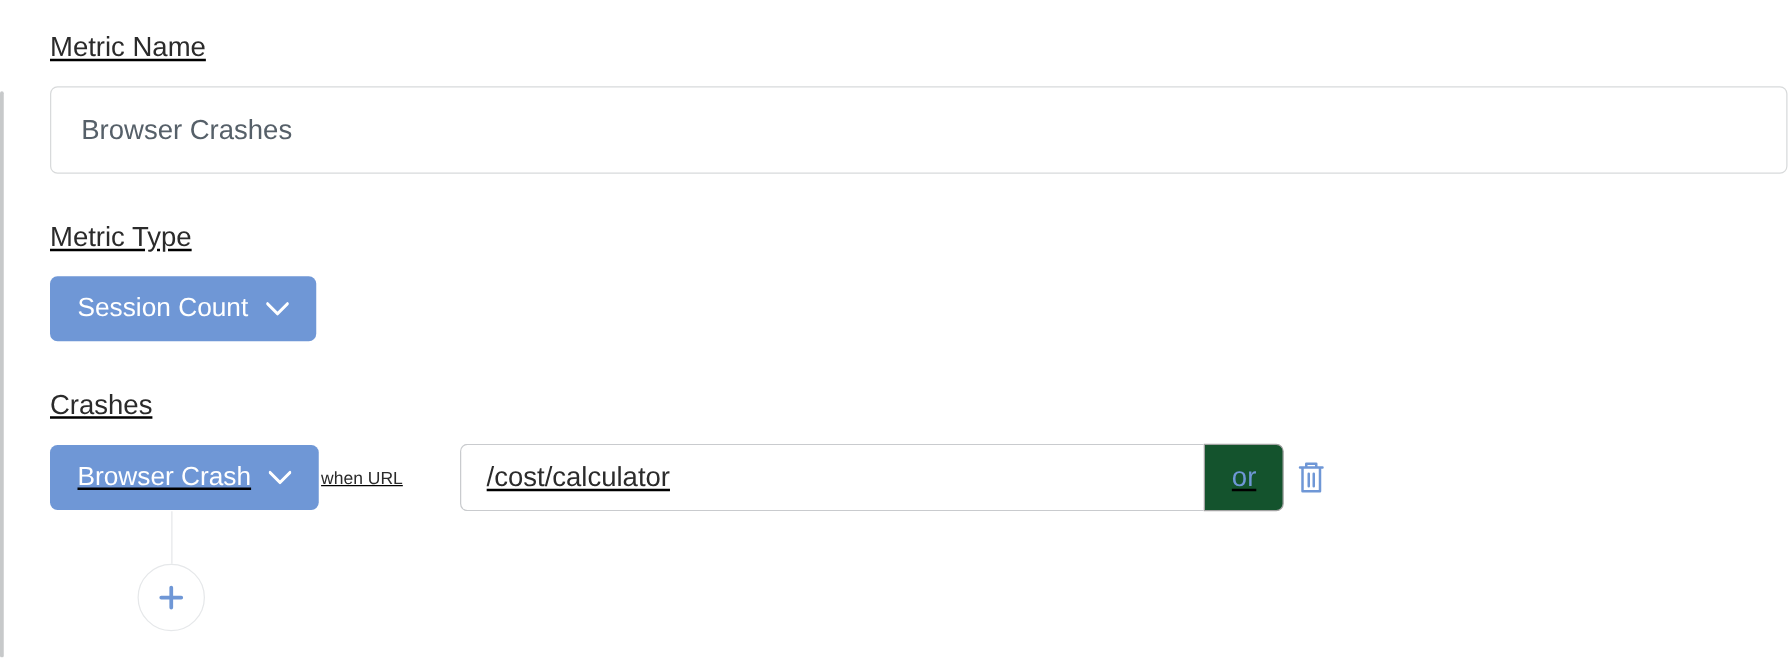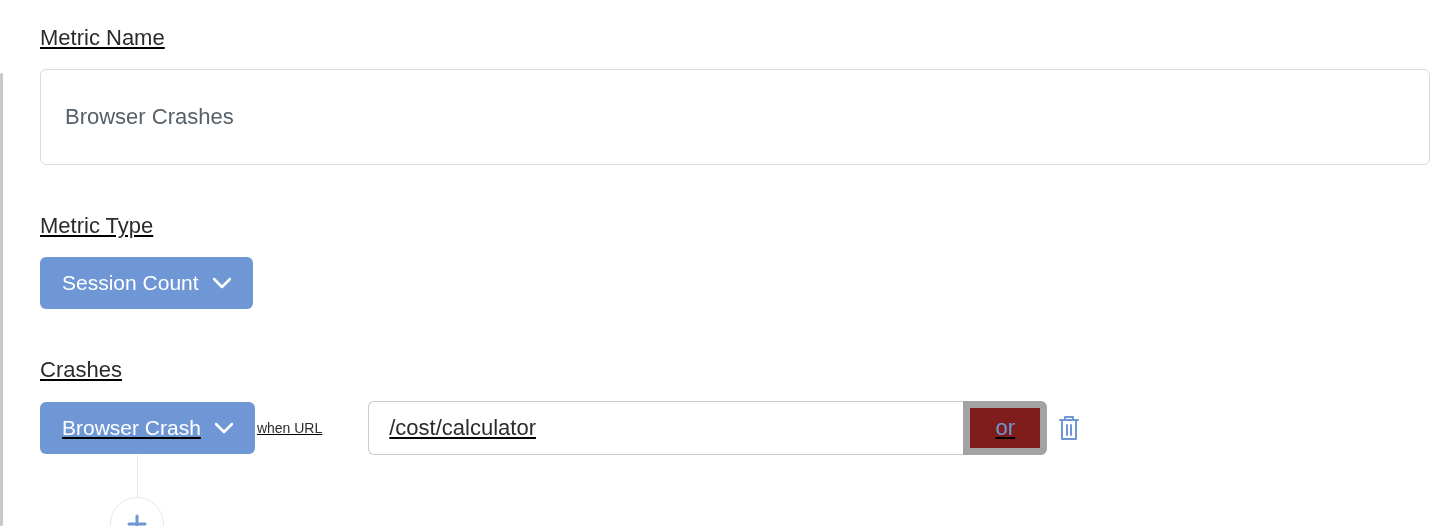--- a/index.html
+++ b/index.html
@@ -30,31 +30,31 @@
     }
     .field-label {
       font-size: 22px;
       font-weight: 400;
       color: #2b2b2b;
       margin-bottom: 18px;
     }
     .text-input {
       width: 100%;
       max-width: 1390px;
-      height: 96px;
+      height: 70px;
       border: 1px solid #d8dadb;
       border-radius: 6px;
       padding: 0 24px;
       font-size: 22px;
       color: #566069;
       outline: none;
       background: #fff;
     }
     .section-gap {
-      margin-top: 48px;
+      margin-top: 38px;
     }
     .dropdown-btn {
       display: inline-flex;
       align-items: center;
       gap: 14px;
       background: #6f97d6;
       color: #ffffff;
       border: none;
       border-radius: 6px;
       padding: 16px 22px;
@@ -83,24 +83,24 @@
       border: 1px solid #c9cbce;
       border-right: none;
       border-radius: 6px 0 0 6px;
       padding: 0 20px;
       font-size: 22px;
       color: #2b2b2b;
       outline: none;
     }
     .or-btn {
       height: 54px;
-      width: 84px;
-      border: 7px solid #a3a3a3;
+      width: 64px;
+      border: 1px solid #a3a3a3;
       border-radius: 0 6px 6px 0;
-      background: #7f1d1d;
+      background: #14532d;
       color: #6f97d6;
       font-size: 22px;
       cursor: pointer;
       display: inline-flex;
       align-items: center;
       justify-content: center;
     }
     .input-group {
       display: flex;
       align-items: flex-start;

